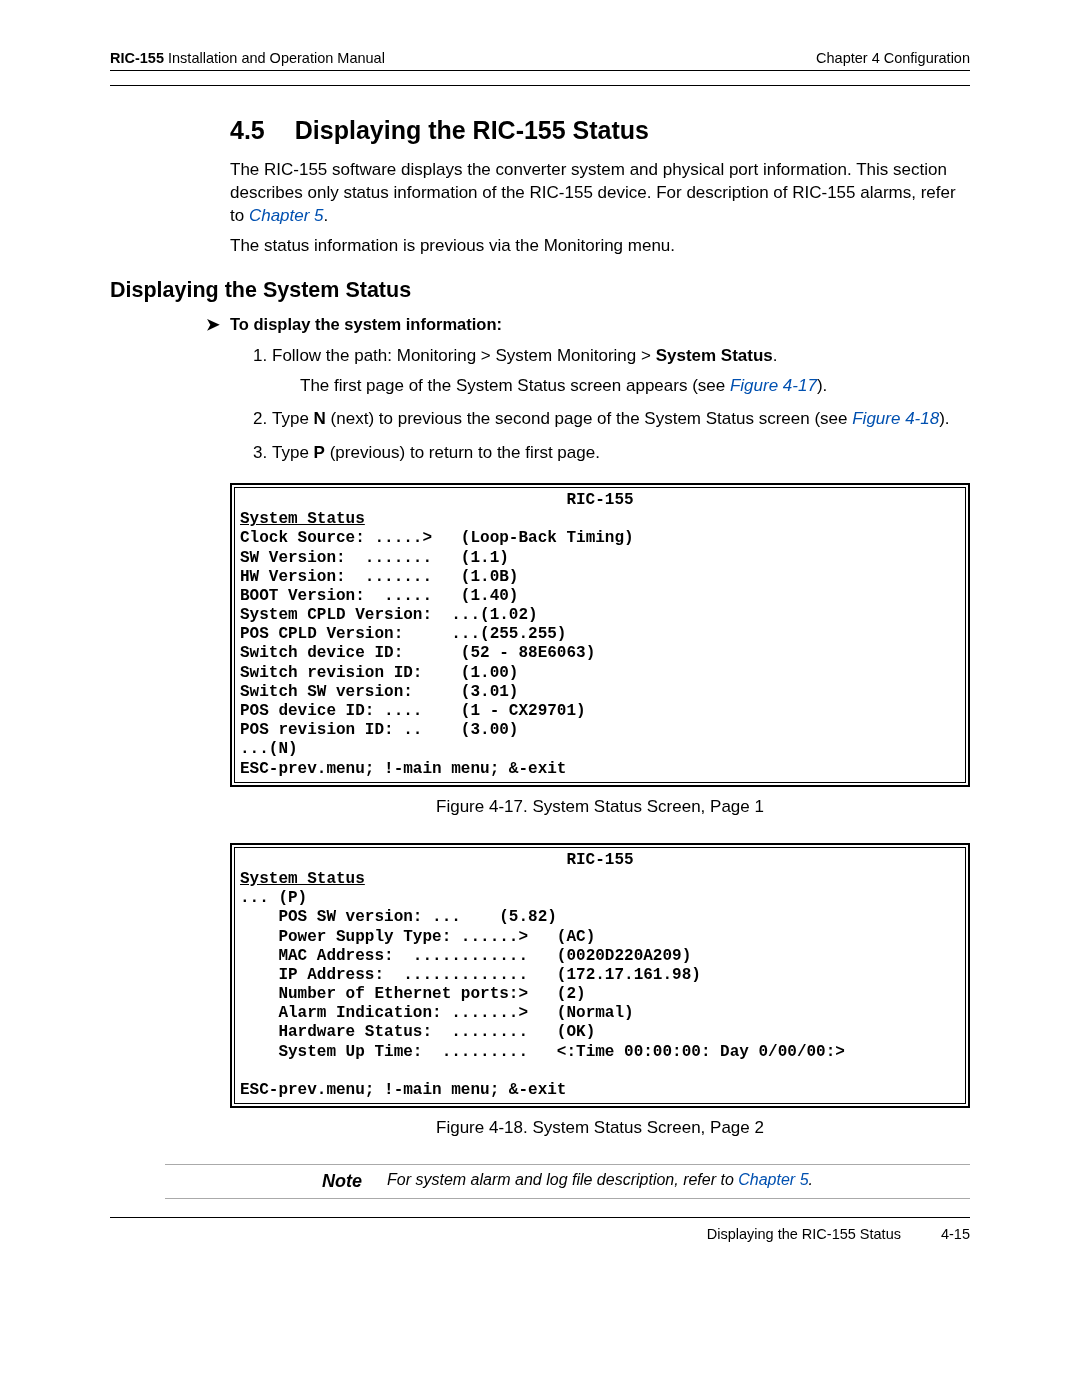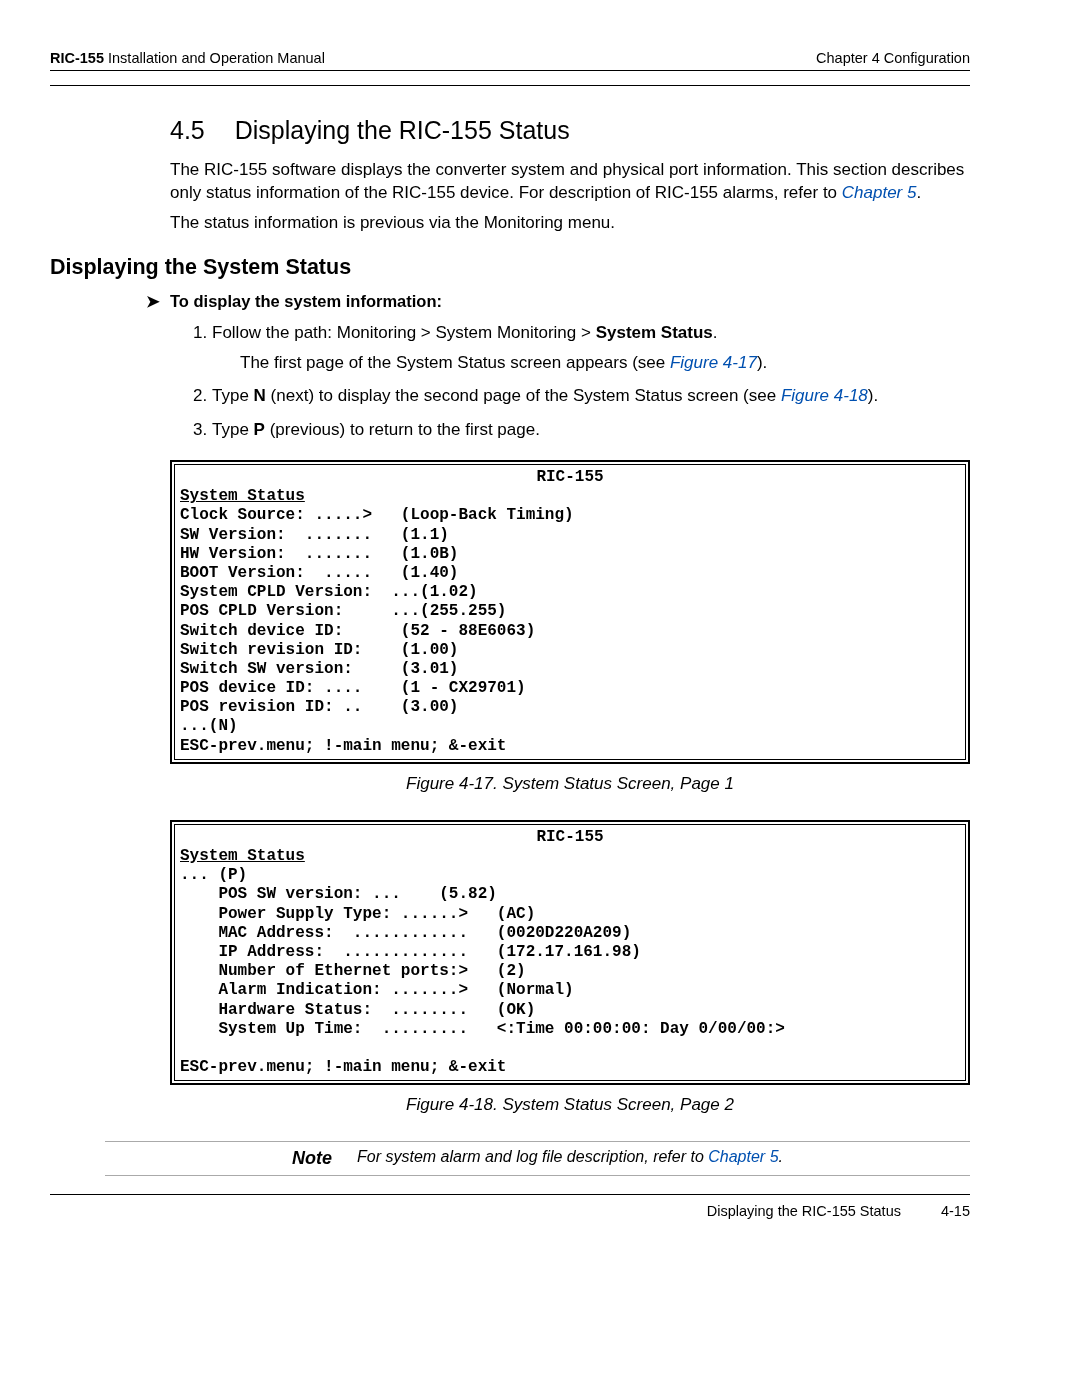--- a/index.html
+++ b/index.html
@@ -6,21 +6,21 @@
     background: #fff;
     margin: 0;
     padding: 0;
     font-family: "Optima", "Candara", "Segoe UI", sans-serif;
     color: #000;
   }
   .page {
     width: 1080px;
     min-height: 1397px;
     box-sizing: border-box;
-    padding: 50px 110px 40px 50px;
+    padding: 50px 110px 40px 110px;
     position: relative;
   }
   .hdr-row {
     display: flex;
     justify-content: space-between;
     font-size: 14.5px;
     margin-bottom: 4px;
   }
   .hdr-left b {
     font-weight: 700;
@@ -34,21 +34,21 @@
     border: none;
     border-top: 1.5px solid #000;
     margin-top: 14px;
   }
   .content {
     margin-left: 120px;
     margin-top: 30px;
   }
   h2.sec-heading {
     font-size: 25px;
-    font-weight: 400;
+    font-weight: 700;
     margin: 0 0 14px 0;
     letter-spacing: 0px;
   }
   h2.sec-heading .num {
     display: inline-block;
     margin-right: 30px;
   }
   p.body {
     font-family: "Optima", "Segoe UI", sans-serif;
     font-size: 17px;
@@ -106,21 +106,20 @@
   }
   .screen-box .center {
     text-align: center;
     display: block;
   }
   .screen-box .u {
     text-decoration: underline;
   }
   .fig-caption {
     text-align: center;
-    font-style: italic;
     font-size: 17px;
     margin: 6px 0 26px 0;
   }
   .note-row {
     display: flex;
     margin-top: 6px;
     justify-content: center;
   }
   .note-label {
     font-style: italic;
@@ -177,21 +176,21 @@
     <p class="proc-title">To display the system information:</p>
 
     <ol class="steps">
       <li>
         <span>Follow the path: Monitoring &gt; System Monitoring &gt; </span><b>System Status</b><span>.</span>
         <div class="sub-line">
           <span>The first page of the System Status screen appears (see </span><span class="link">Figure 4-17</span><span>).</span>
         </div>
       </li>
       <li>
-        <span>Type </span><b>N</b><span> (next) to display the second page of the System Status screen (see </span><span class="link">Figure 4-18</span><span>).</span>
+        <span>Type </span><b>N</b><span> (next) to previous the second page of the System Status screen (see </span><span class="link">Figure 4-18</span><span>).</span>
       </li>
       <li>
         <span>Type </span><b>P</b><span> (previous) to return to the first page.</span>
       </li>
     </ol>
 
     <div class="screen-box"><span class="center">RIC-155</span><span class="u">System Status</span>
 <span id="s1lines">Clock Source: .....&gt;   (Loop-Back Timing)
 SW Version:  .......   (1.1)
 HW Version:  .......   (1.0B)

